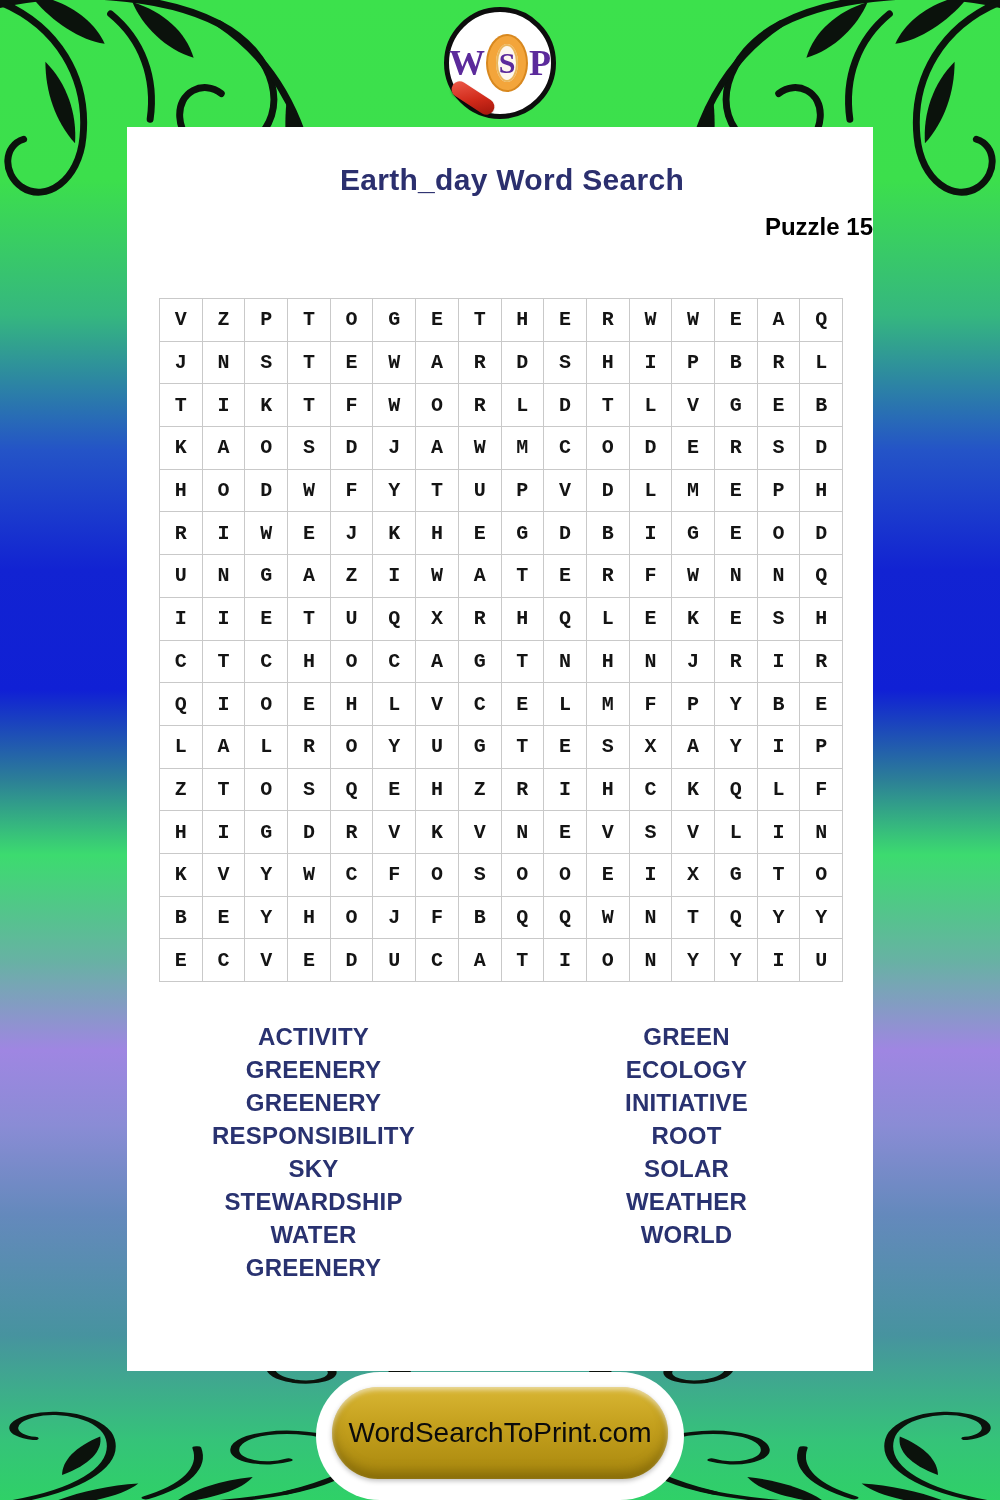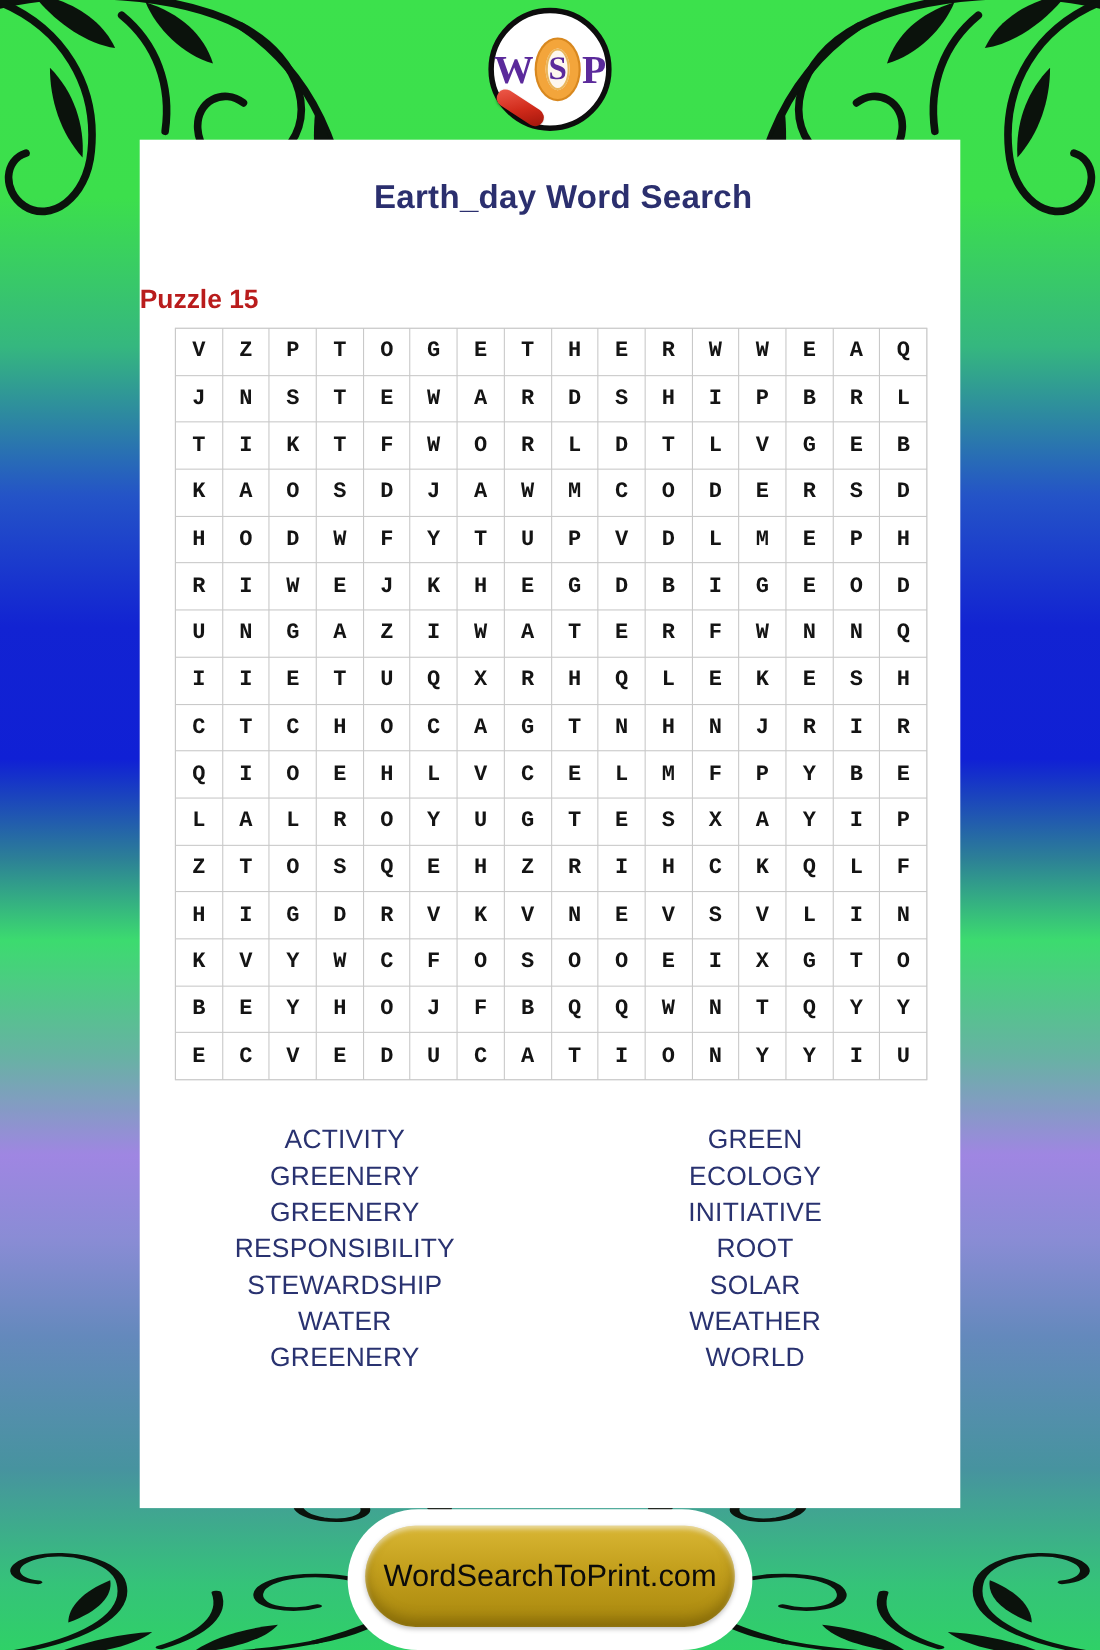--- a/index.html
+++ b/index.html
@@ -28,32 +28,32 @@
   .lens{width:54px;height:54px;border-radius:50%;border:8px solid #f3a53b;box-sizing:border-box;
         box-shadow:0 0 0 2px #d8881f, inset 0 0 0 2px #e9b65c;background:#fdf7ee;
         display:flex;align-items:center;justify-content:center;}
   .lens .logo-letter{font-size:30px;}
   .handle{position:absolute;left:0px;top:78px;width:48px;height:16px;border-radius:9px;
           background:linear-gradient(135deg,#ef5d4d 0%,#d02a1a 55%,#9d140a 100%);
           transform:rotate(33deg);z-index:1;box-shadow:0 1px 2px rgba(0,0,0,.35);}
   
   .title{position:absolute;top:36px;left:0;width:100%;text-align:center;
          font-size:30px;font-weight:bold;color:#2b2f6e;letter-spacing:.3px;margin-left:12px;}
-  .subtitle{position:absolute;top:86px;left:0;width:100%;text-align:left;
-         font-size:24px;font-weight:bold;color:#b91c1c;margin-top:46px;}
+  .subtitle{position:absolute;top:86px;left:0;width:100%;text-align:right;
+         font-size:24px;font-weight:bold;color:#000000;}
   
   .grid{position:absolute;left:32px;top:171px;width:684px;height:684px;box-sizing:border-box;
         display:grid;grid-template-columns:repeat(16,1fr);grid-template-rows:repeat(16,1fr);
         background:#c9c9c9;gap:1px;border:1px solid #c9c9c9;}
   .cell{background:#ffffff;display:flex;align-items:center;justify-content:center;
         font-family:"Liberation Mono",monospace;font-weight:bold;font-size:20px;color:#141414;}
   
   .words{position:absolute;top:893px;left:0;width:100%;display:flex;}
   .word-col{width:50%;text-align:center;}
-  .word{font-size:24px;font-weight:normal;color:#293270;line-height:33px;letter-spacing:.2px;}
+  .word{font-size:24px;font-weight:bold;color:#293270;line-height:33px;letter-spacing:.2px;}
   
   .button-halo{position:absolute;left:316px;top:1372px;width:368px;height:128px;
         background:#ffffff;border-radius:64px;z-index:4;}
   .gold-button{position:absolute;left:332px;top:1387px;width:336px;height:92px;border-radius:46px;
         background:linear-gradient(180deg,#d9b634 0%,#c5a11e 40%,#a8870d 100%);
         box-shadow:inset 0 3px 5px rgba(255,255,255,.55), inset 0 -7px 12px rgba(90,70,0,.45),
                    0 2px 5px rgba(0,0,0,.25);
         display:flex;align-items:center;justify-content:center;z-index:5;cursor:pointer;}
   .gold-button span{font-size:28px;font-weight:normal;color:#0b0b0b;}
 </style>
@@ -355,20 +355,21 @@
       <div class="cell">I</div>
       <div class="cell">U</div>
     </div>
 
   <div class="words">
     <div class="word-col">
         <div class="word">ACTIVITY</div>
         <div class="word">GREENERY</div>
         <div class="word">GREENERY</div>
         <div class="word">RESPONSIBILITY</div>
+        <div class="word">SKY</div>
         <div class="word">STEWARDSHIP</div>
         <div class="word">WATER</div>
         <div class="word">GREENERY</div>
       </div>
     <div class="word-col">
         <div class="word">GREEN</div>
         <div class="word">ECOLOGY</div>
         <div class="word">INITIATIVE</div>
         <div class="word">ROOT</div>
         <div class="word">SOLAR</div>

